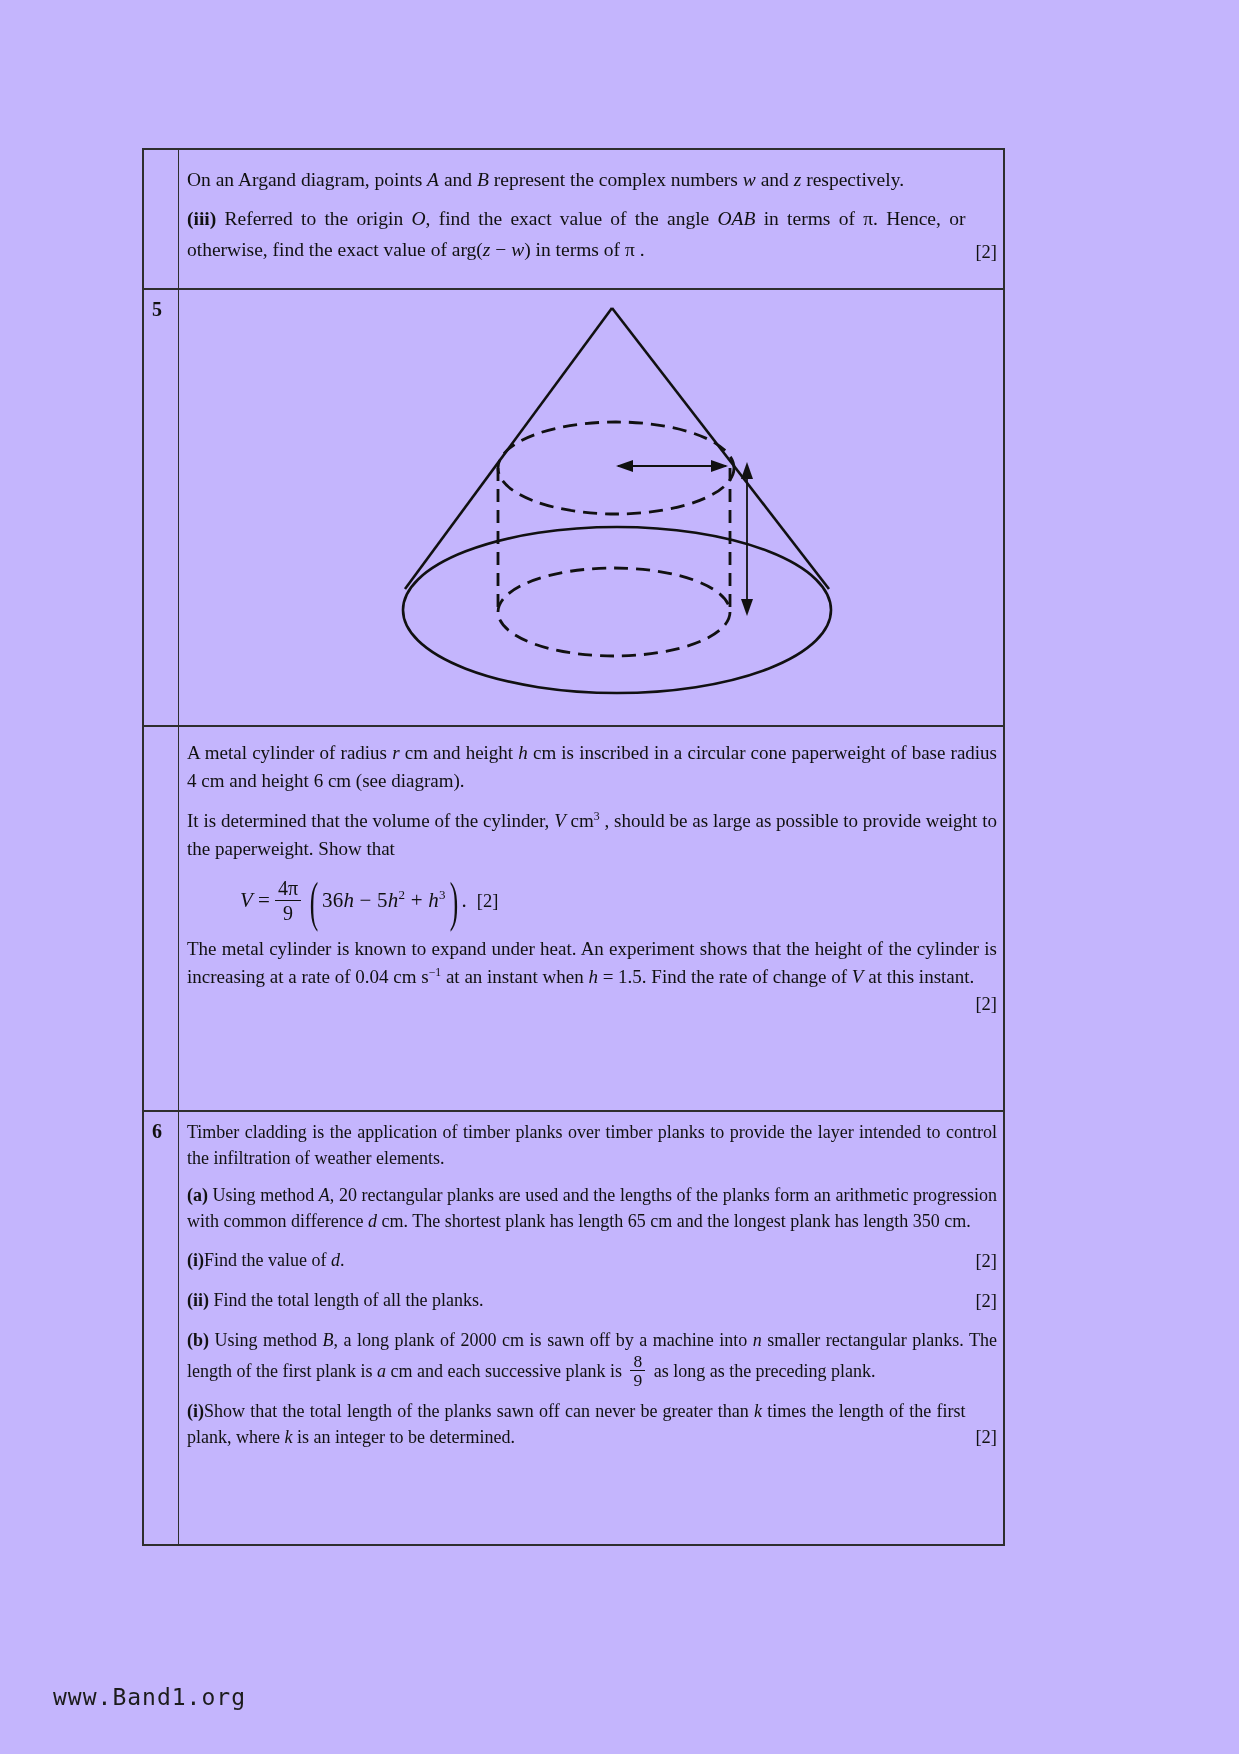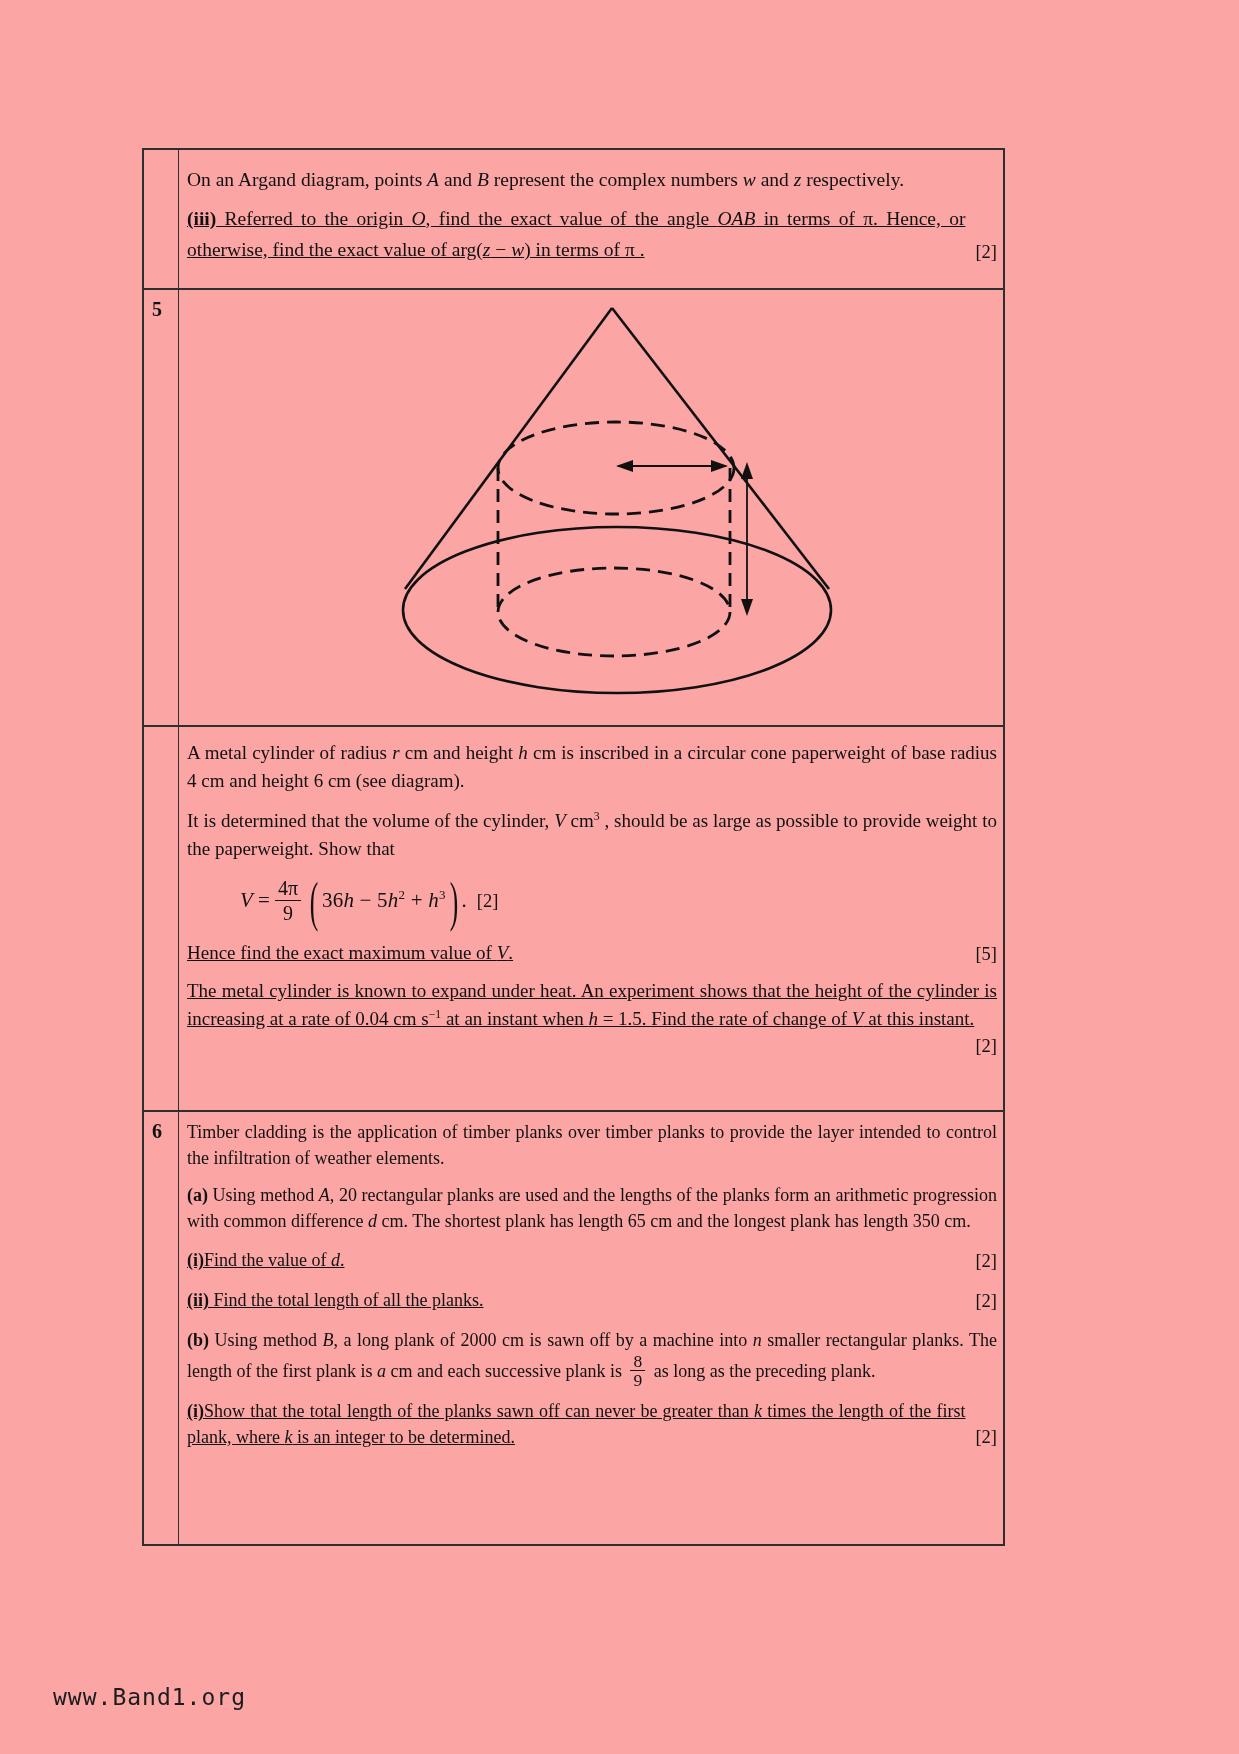--- a/index.html
+++ b/index.html
@@ -1,20 +1,20 @@
 <!DOCTYPE html>
 <html><head>
 <meta charset="utf-8">
 <style>
   * { box-sizing: border-box; margin: 0; padding: 0; }
   html,body { background:#ffffff; }
   .page {
     position: relative;
     width: 1239px; height: 1754px;
-    background: #fca5a5;
+    background: #c4b5fd;
     font-family: "Liberation Serif", "DejaVu Serif", serif;
     color: #111;
     overflow: hidden;
   }
   .exam-table {
     position: absolute;
     left: 142px; top: 148px;
     width: 863px;
     border: 2px solid #2e2e2e;
   }
@@ -37,21 +37,21 @@
   .r1 .para { font-size: 19.5px; line-height: 31px; }
   .r3 { padding-top: 12px; }
   .r3 .para { font-size: 19px; line-height: 28px; }
   .r4 { padding-top: 8px; }
   .r4 .para { font-size: 18px; line-height: 25.5px; }
   .mt8  { margin-top: 8px; }
   .mt10 { margin-top: 10px; flex-direction: column; }
   .mt12 { margin-top: 12px; }
   .mt14 { margin-top: 14px; }
   .qpart { display: flex; }
-  .qpart .para { flex: 1; text-decoration: underline; }
+  .qpart .para { flex: 1; }
   .marks {
     flex: none;
     align-self: flex-end;
     padding-left: 10px;
     font-size: 18.5px;
     line-height: 26px;
     white-space: nowrap;
   }
   .it { font-style: italic; }
   .bd { font-weight: bold; }
@@ -151,24 +151,20 @@
               <span class="fnum">4π</span>
               <span class="fden">9</span>
             </span>
             <span class="bigp">(</span>
             <span class="f-body"><span>36</span><span class="it">h</span><span> − 5</span><span class="it">h</span><sup>2</sup><span> + </span><span class="it">h</span><sup>3</sup></span>
             <span class="bigp">)</span>
             <span>.</span>
           </div>
           <div class="marks">[2]</div>
         </div>
-        <div class="qpart mt14">
-          <p class="para"><span>Hence find the exact maximum value of </span><span class="it">V</span><span>.</span></p>
-          <div class="marks">[5]</div>
-        </div>
         <div class="qpart mt10">
           <p class="para"><span>The metal cylinder is known to expand under heat. An experiment shows that the height of the cylinder is increasing at a rate of 0.04 cm s</span><sup>−1</sup><span> at an instant when </span><span class="it">h</span><span> = 1.5. Find the rate of change of </span><span class="it">V</span><span> at this instant.</span></p>
           <div class="marks">[2]</div>
         </div>
       </div>
     </div>
 
     <div class="trow last" style="height:432px">
       <div class="num-cell">6</div>
       <div class="content-cell r4">

